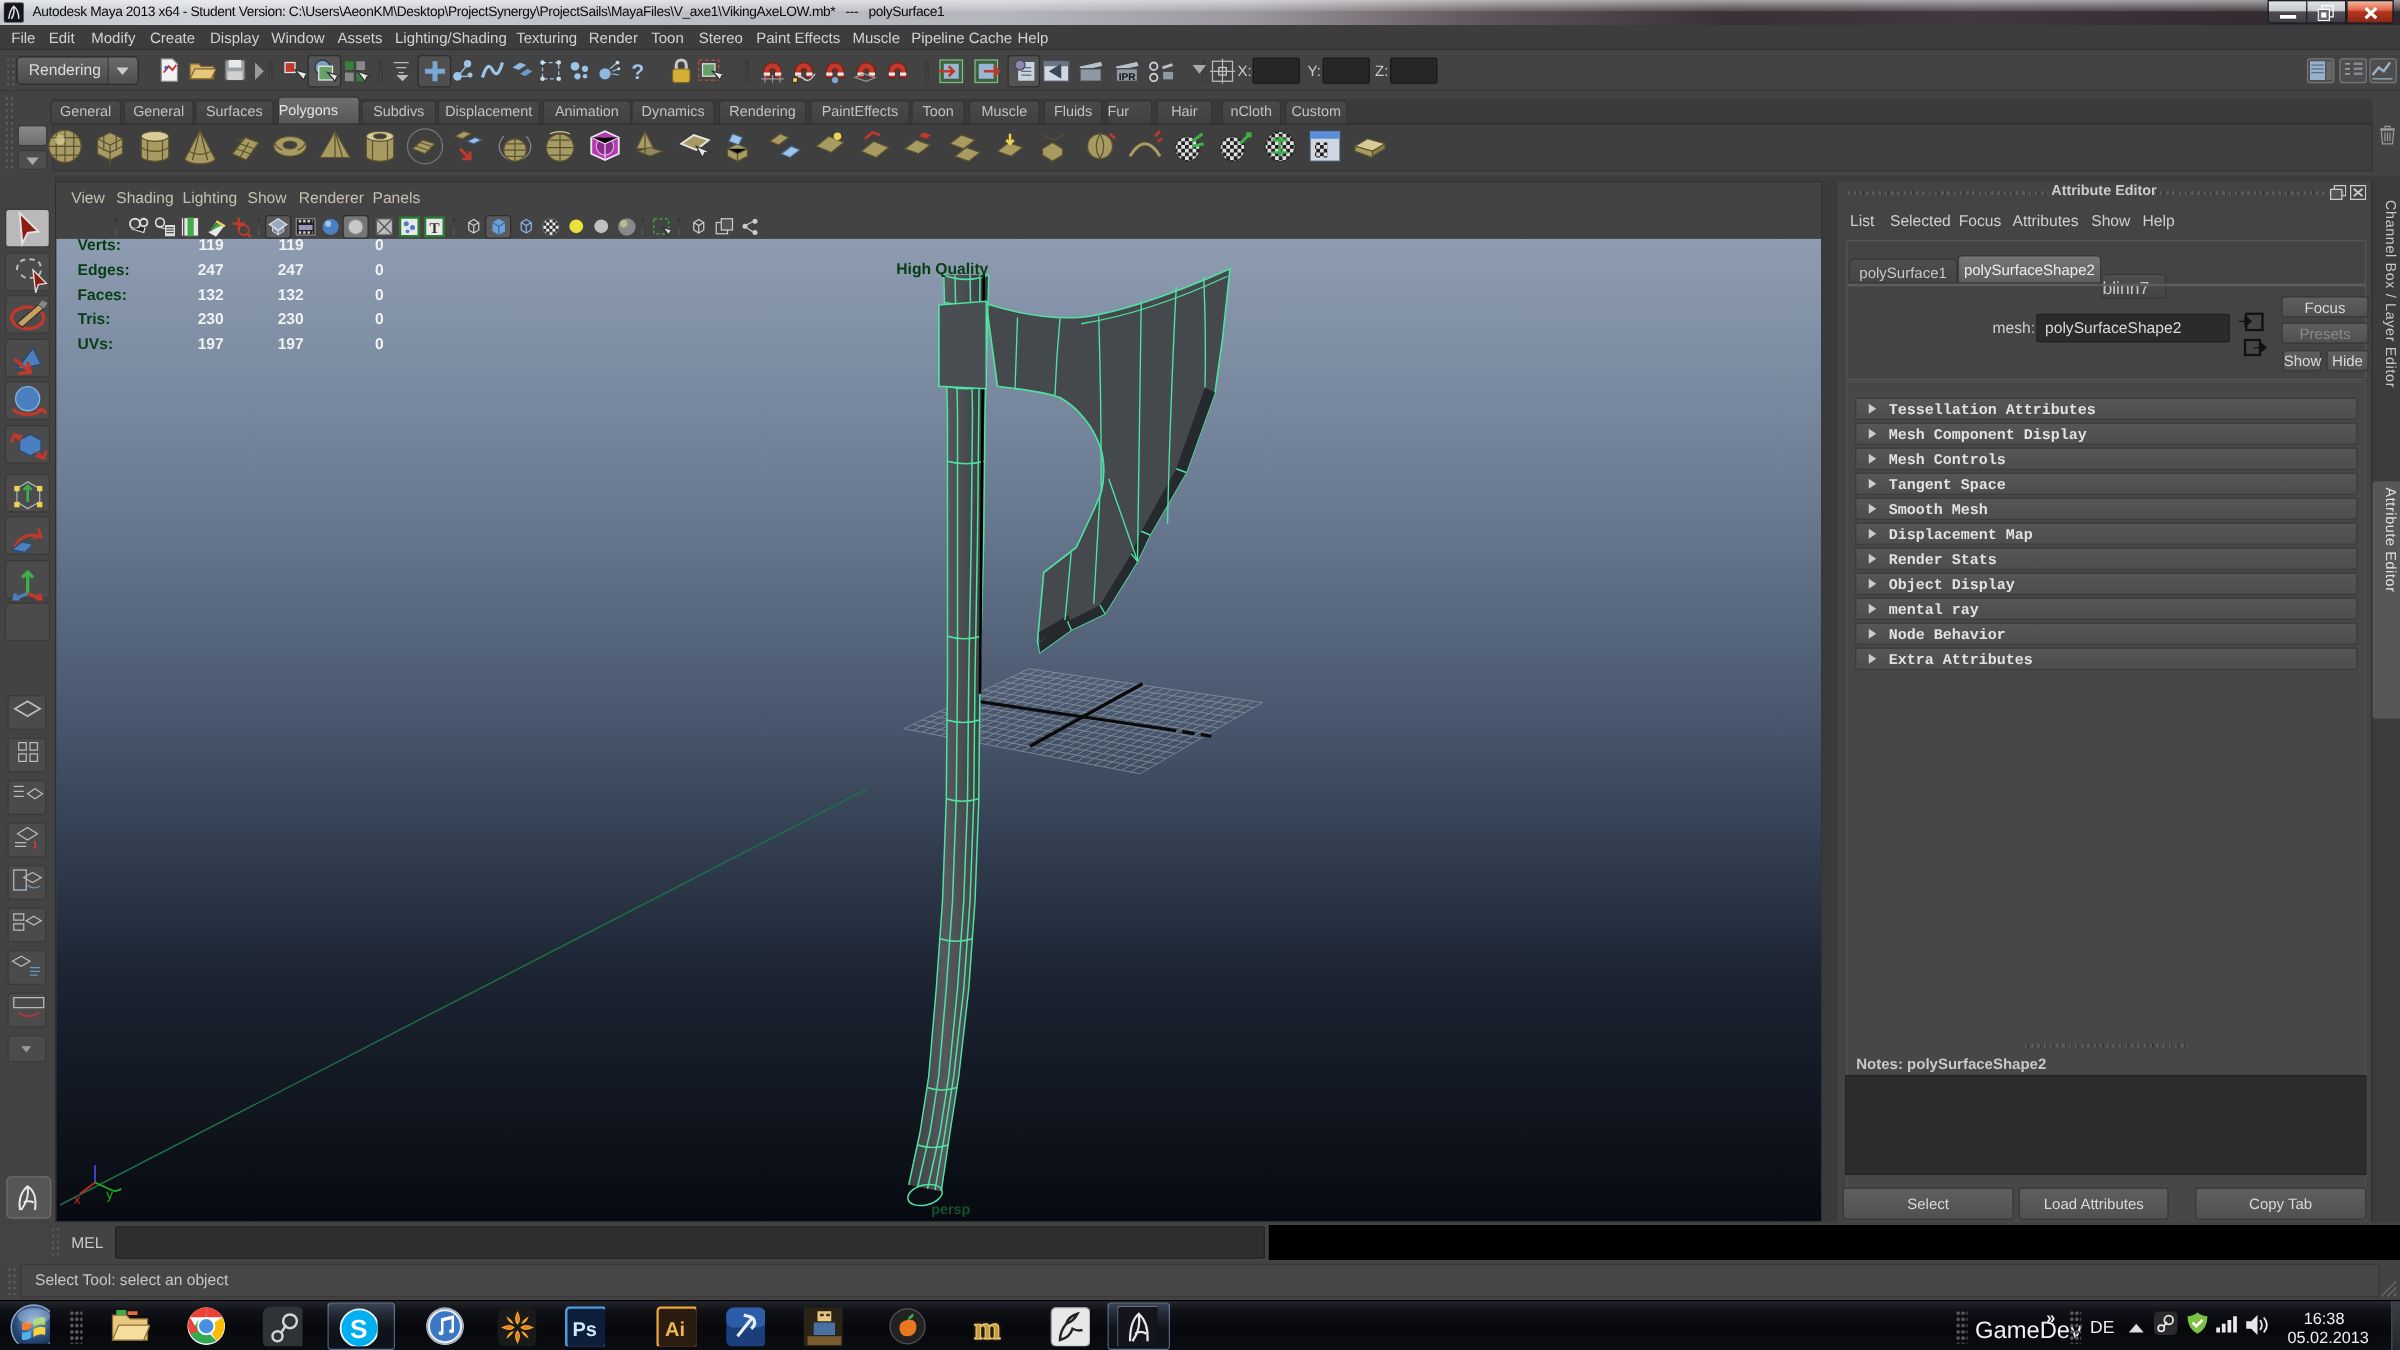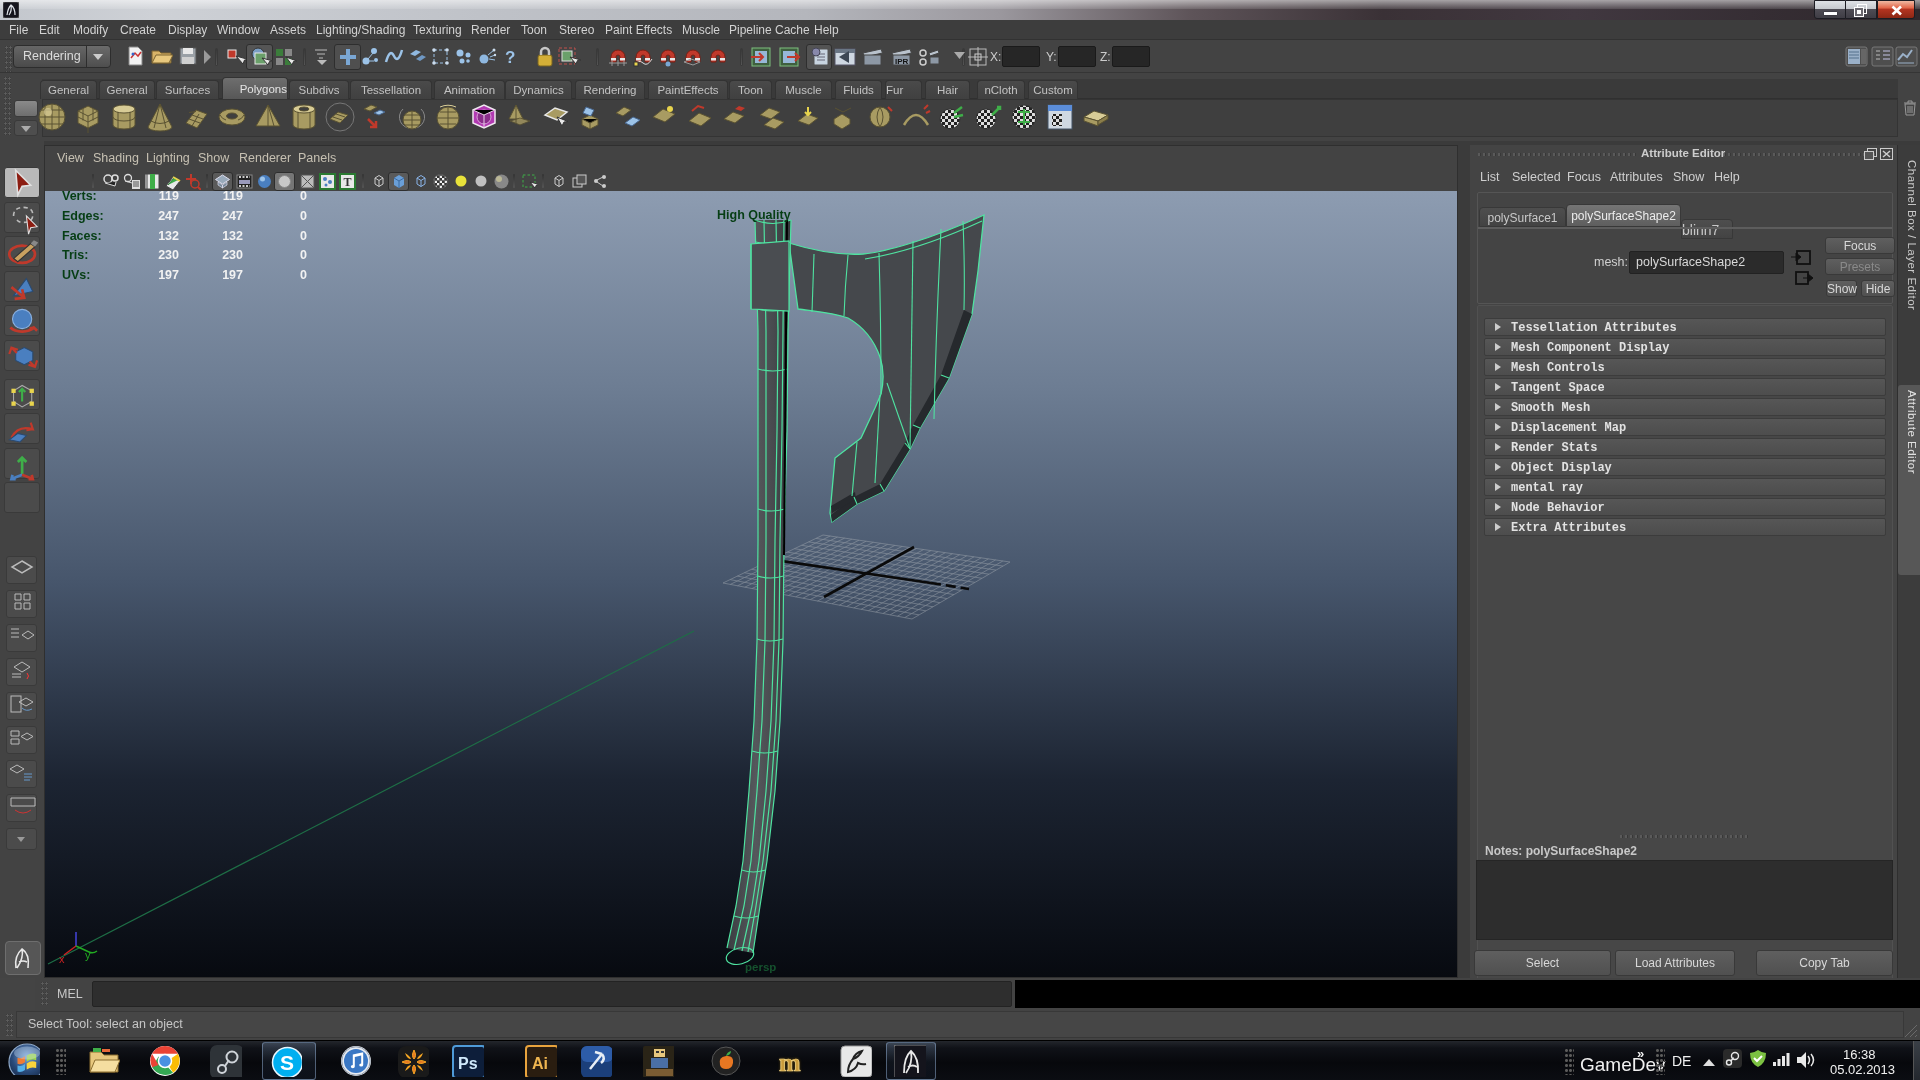--- a/index.html
+++ b/index.html
@@ -53,20 +53,21 @@
 .sep { position:absolute; width:3px; height:18px; border-radius:2px;
   background:linear-gradient(180deg,#383838,#555); border:1px solid #393939; }
 .khaki { position:absolute; top:2px; }
 </style></head><body>
 <div id="titlebar" class="abs">
     <div class="shine"></div>
     <svg class="abs" style="left:3px;top:2px" width="16" height="16">
       <rect width="16" height="16" rx="2" fill="#15151d" stroke="#555"></rect>
       <path d="M4 13 Q5 6 8 3 Q12 6 12 13 M8 3 Q9 9 6 13" stroke="#dfe3e8" stroke-width="1.2" fill="none"></path>
     </svg>
+    <span class="abs" style="left:26px;top:4px">Autodesk Maya 2013 x64 - Student Version: C:\Users\AeonKM\Desktop\ProjectSynergy\ProjectSails\MayaFiles\V_axe1\VikingAxeLOW.mb*&nbsp;&nbsp;&nbsp;---&nbsp;&nbsp;&nbsp;polySurface1</span>
     <div class="abs" style="left:1814px;top:0;width:32px;height:19px;background:linear-gradient(180deg,#dfe2e6 0%,#c6c9ce 45%,#4e4c54 50%,#3f3d45 100%);border:1px solid #1c1c22;border-radius:0 0 0 3px;">
       <div class="abs" style="left:9px;top:11px;width:13px;height:3px;background:#fff;box-shadow:0 0 1px #000"></div>
     </div>
     <div class="abs" style="left:1846px;top:0;width:31px;height:19px;background:linear-gradient(180deg,#dfe2e6 0%,#c6c9ce 45%,#4e4c54 50%,#3f3d45 100%);border:1px solid #1c1c22;border-left:none;">
       <svg class="abs" style="left:8px;top:3px" width="14" height="13">
         <rect x="3.5" y="0.5" width="9" height="9" fill="none" stroke="#fff"></rect>
         <rect x="0.5" y="3.5" width="9" height="9" fill="#6a686f" stroke="#fff"></rect>
         <rect x="3" y="6" width="4" height="4" fill="#fff"></rect>
       </svg>
     </div>
@@ -293,23 +294,23 @@
 <div id="shelf" class="abs">
     <div class="grip" style="left:4px;top:4px;width:8px;height:58px"></div>
     <div class="abs" style="left:14px;top:27px;width:24px;height:17px;background:linear-gradient(180deg,#8a8a8a,#6e6e6e);border:1px solid #3a3a3a;border-radius:3px"></div>
     <div class="abs" style="left:14px;top:47px;width:24px;height:16px;background:#4e4e4e;border:1px solid #3a3a3a;border-radius:3px">
       <div class="abs" style="left:6px;top:5px;width:0;height:0;border-top:6px solid #aaa;border-left:5px solid transparent;border-right:5px solid transparent"></div>
     </div>
     <div class="abs" style="left:42px;top:6px;width:1856px;height:20px;background:#3a3a3a;border-bottom:1px solid #303030"></div>
     <div class="abs" style="left:40px;top:7px;width:57px;height:19px;background:linear-gradient(180deg,#4a4a4a,#404040);border:1px solid #333;border-bottom:none;border-radius:4px 4px 0 0;color:#c2c2c2;font-size:11.5px;text-align:center;line-height:19px">General</div>
     <div class="abs" style="left:99px;top:7px;width:56px;height:19px;background:linear-gradient(180deg,#4a4a4a,#404040);border:1px solid #333;border-bottom:none;border-radius:4px 4px 0 0;color:#c2c2c2;font-size:11.5px;text-align:center;line-height:19px">General</div>
     <div class="abs" style="left:156px;top:7px;width:63px;height:19px;background:linear-gradient(180deg,#4a4a4a,#404040);border:1px solid #333;border-bottom:none;border-radius:4px 4px 0 0;color:#c2c2c2;font-size:11.5px;text-align:center;line-height:19px">Surfaces</div>
-    <div class="abs" style="left:222px;top:4px;width:66px;height:22px;background:linear-gradient(180deg,#6e6e6e,#575757);border:1px solid #333;border-bottom:none;border-radius:4px 4px 0 0;color:#e4e4e4;font-size:11.5px;text-align:right;line-height:22px">Polygons</div>
+    <div class="abs" style="left:222px;top:4px;width:66px;height:22px;background:linear-gradient(180deg,#6e6e6e,#575757);border:1px solid #333;border-bottom:none;border-radius:4px 4px 0 0;color:#e4e4e4;font-size:11.5px;text-align:left;line-height:22px">Polygons</div>
     <div class="abs" style="left:289px;top:7px;width:60px;height:19px;background:linear-gradient(180deg,#4a4a4a,#404040);border:1px solid #333;border-bottom:none;border-radius:4px 4px 0 0;color:#c2c2c2;font-size:11.5px;text-align:center;line-height:19px">Subdivs</div>
-    <div class="abs" style="left:350px;top:7px;width:82px;height:19px;background:linear-gradient(180deg,#4a4a4a,#404040);border:1px solid #333;border-bottom:none;border-radius:4px 4px 0 0;color:#c2c2c2;font-size:11.5px;text-align:center;line-height:19px">Tessellation</div>
+    <div class="abs" style="left:350px;top:7px;width:82px;height:19px;background:linear-gradient(180deg,#4a4a4a,#404040);border:1px solid #333;border-bottom:none;border-radius:4px 4px 0 0;color:#c2c2c2;font-size:11.5px;text-align:center;line-height:19px">Displacement</div>
     <div class="abs" style="left:434px;top:7px;width:71px;height:19px;background:linear-gradient(180deg,#4a4a4a,#404040);border:1px solid #333;border-bottom:none;border-radius:4px 4px 0 0;color:#c2c2c2;font-size:11.5px;text-align:center;line-height:19px">Animation</div>
     <div class="abs" style="left:505px;top:7px;width:67px;height:19px;background:linear-gradient(180deg,#4a4a4a,#404040);border:1px solid #333;border-bottom:none;border-radius:4px 4px 0 0;color:#c2c2c2;font-size:11.5px;text-align:center;line-height:19px">Dynamics</div>
     <div class="abs" style="left:575px;top:7px;width:70px;height:19px;background:linear-gradient(180deg,#4a4a4a,#404040);border:1px solid #333;border-bottom:none;border-radius:4px 4px 0 0;color:#c2c2c2;font-size:11.5px;text-align:center;line-height:19px">Rendering</div>
     <div class="abs" style="left:648px;top:7px;width:80px;height:19px;background:linear-gradient(180deg,#4a4a4a,#404040);border:1px solid #333;border-bottom:none;border-radius:4px 4px 0 0;color:#c2c2c2;font-size:11.5px;text-align:center;line-height:19px">PaintEffects</div>
     <div class="abs" style="left:729px;top:7px;width:43px;height:19px;background:linear-gradient(180deg,#4a4a4a,#404040);border:1px solid #333;border-bottom:none;border-radius:4px 4px 0 0;color:#c2c2c2;font-size:11.5px;text-align:center;line-height:19px">Toon</div>
     <div class="abs" style="left:775px;top:7px;width:57px;height:19px;background:linear-gradient(180deg,#4a4a4a,#404040);border:1px solid #333;border-bottom:none;border-radius:4px 4px 0 0;color:#c2c2c2;font-size:11.5px;text-align:center;line-height:19px">Muscle</div>
     <div class="abs" style="left:835px;top:7px;width:47px;height:19px;background:linear-gradient(180deg,#4a4a4a,#404040);border:1px solid #333;border-bottom:none;border-radius:4px 4px 0 0;color:#c2c2c2;font-size:11.5px;text-align:center;line-height:19px">Fluids</div>
     <div class="abs" style="left:885px;top:7px;width:37px;height:19px;background:linear-gradient(180deg,#4a4a4a,#404040);border:1px solid #333;border-bottom:none;border-radius:4px 4px 0 0;color:#c2c2c2;font-size:11.5px;line-height:19px">Fur</div>
     <div class="abs" style="left:925px;top:7px;width:45px;height:19px;background:linear-gradient(180deg,#4a4a4a,#404040);border:1px solid #333;border-bottom:none;border-radius:4px 4px 0 0;color:#c2c2c2;font-size:11.5px;text-align:center;line-height:19px">Hair</div>
     <div class="abs" style="left:977px;top:7px;width:48px;height:19px;background:linear-gradient(180deg,#4a4a4a,#404040);border:1px solid #333;border-bottom:none;border-radius:4px 4px 0 0;color:#c2c2c2;font-size:11.5px;text-align:center;line-height:19px">nCloth</div>

